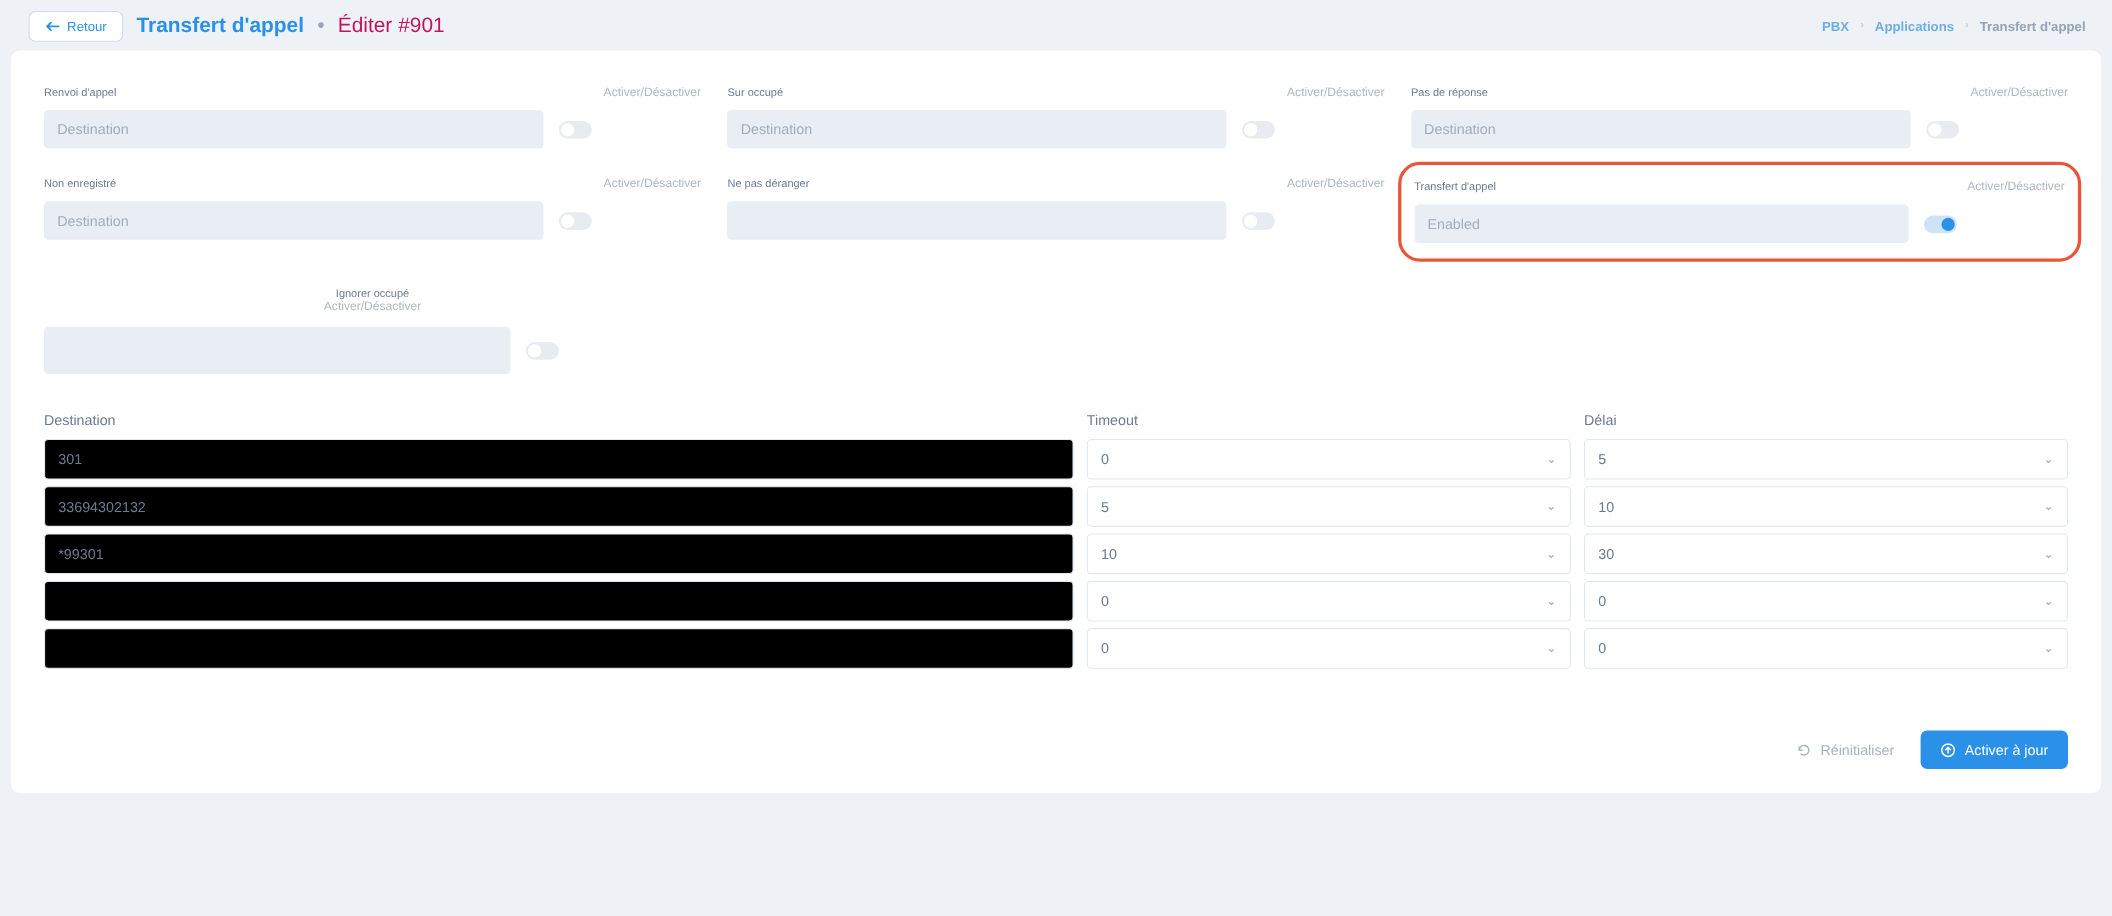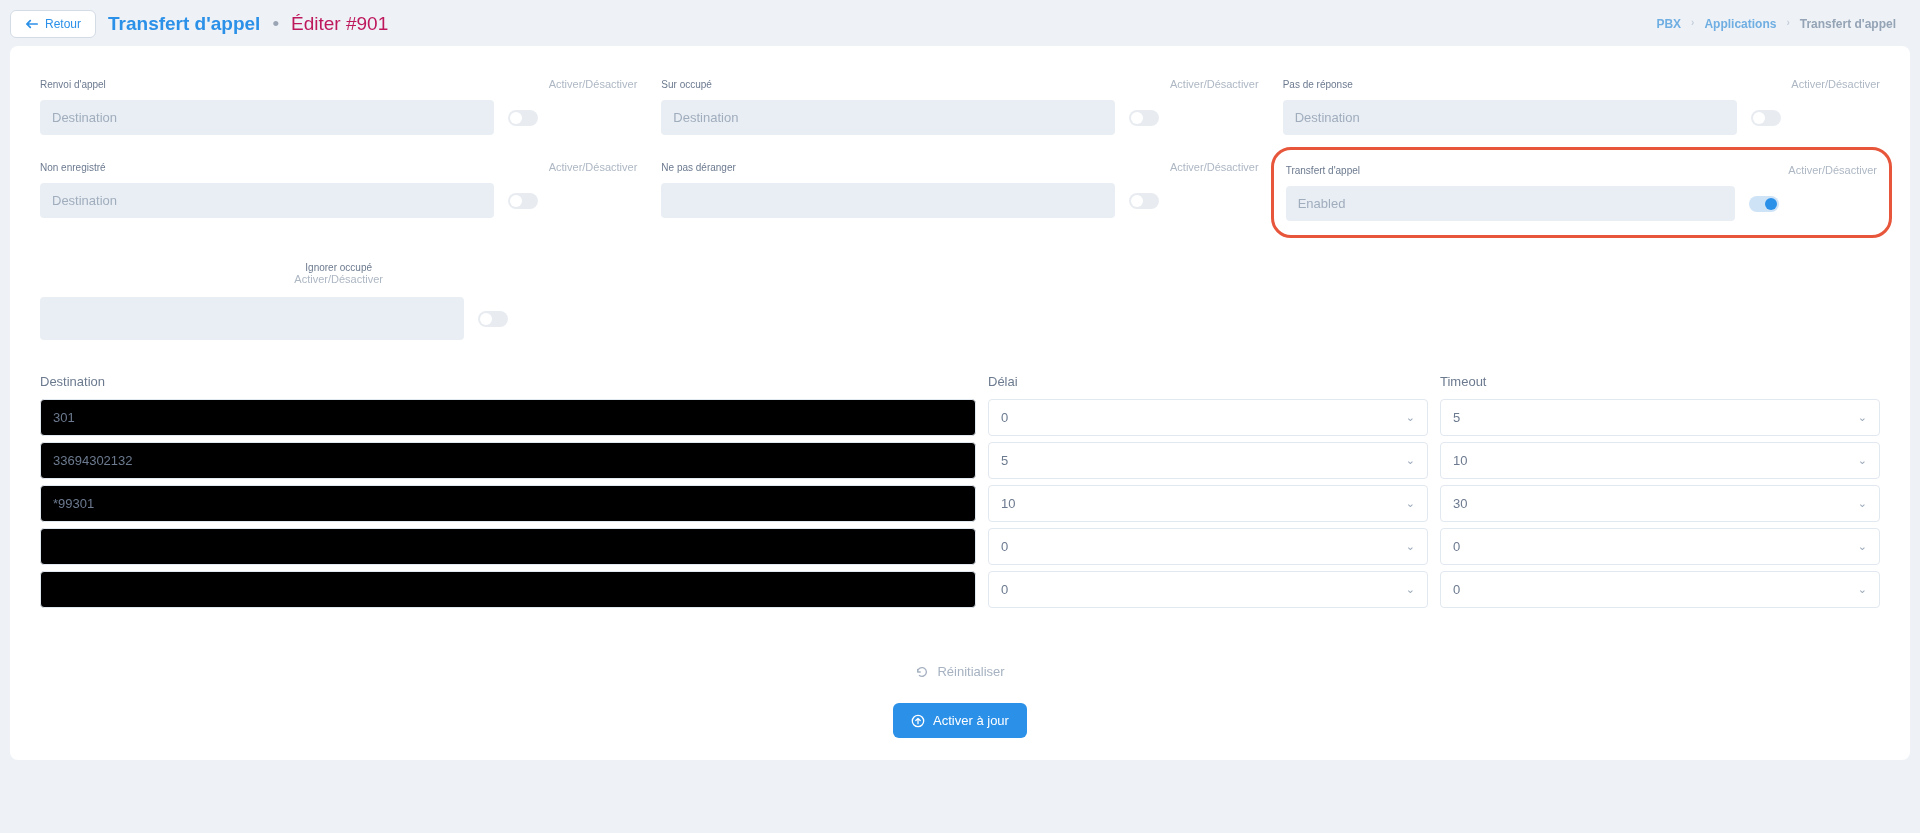--- a/index.html
+++ b/index.html
@@ -8,21 +8,21 @@
   background: #eef2f6;
   color: #6c7a8f;
   font-size: 13px;
   padding: 0;
   width: 1920px;
 }
 .header {
   display: flex;
   align-items: center;
   justify-content: space-between;
-  padding: 10px 10px 8px 10px;
+  padding: 10px 10px 8px 26px;
 }
 .header-left { display: flex; align-items: center; gap: 12px; }
 .back-btn {
   display: inline-flex;
   align-items: center;
   gap: 6px;
   border: 1px solid #d4dbe5;
   background: #fff;
   color: #2b90e8;
   border-radius: 6px;
@@ -128,24 +128,24 @@
   color: #6c7a8f;
   background: #fff;
   display: flex;
   justify-content: space-between;
   align-items: center;
   cursor: pointer;
 }
 .caret { color: #9aa8b8; font-size: 11px; }
 .footer {
   display: flex;
+  justify-content: flex-end;
   align-items: center;
   gap: 24px;
   margin-top: 56px;
-  flex-direction: column;
 }
 .reset-btn {
   display: inline-flex; align-items: center; gap: 8px;
   color: #a6b2c1; background: transparent; border: none;
   font-size: 13px; cursor: pointer;
 }
 .reset-btn svg { width: 14px; height: 14px; }
 .update-btn {
   display: inline-flex; align-items: center; gap: 8px;
   background: #2b90e8; color: #fff; border: none;
@@ -267,22 +267,22 @@
     <div class="field-body">
       <input class="field-input wide" style="">
       <div class="toggle">
           <div class="knob"></div>
         </div>
     </div>
   </div>
 
   <div class="tbl-head">
     <span>Destination</span>
+    <span>Timeout</span>
     <span>Délai</span>
-    <span>Timeout</span>
   </div>
   <div class="tbl-body" id="tbl-body">
       <div class="tbl-row">
         <input class="tinput" value="301" style="">
         <div class="tselect">
           <span>0</span>
           <span class="caret">⌄</span>
         </div>
         <div class="tselect">
           <span>5</span>

